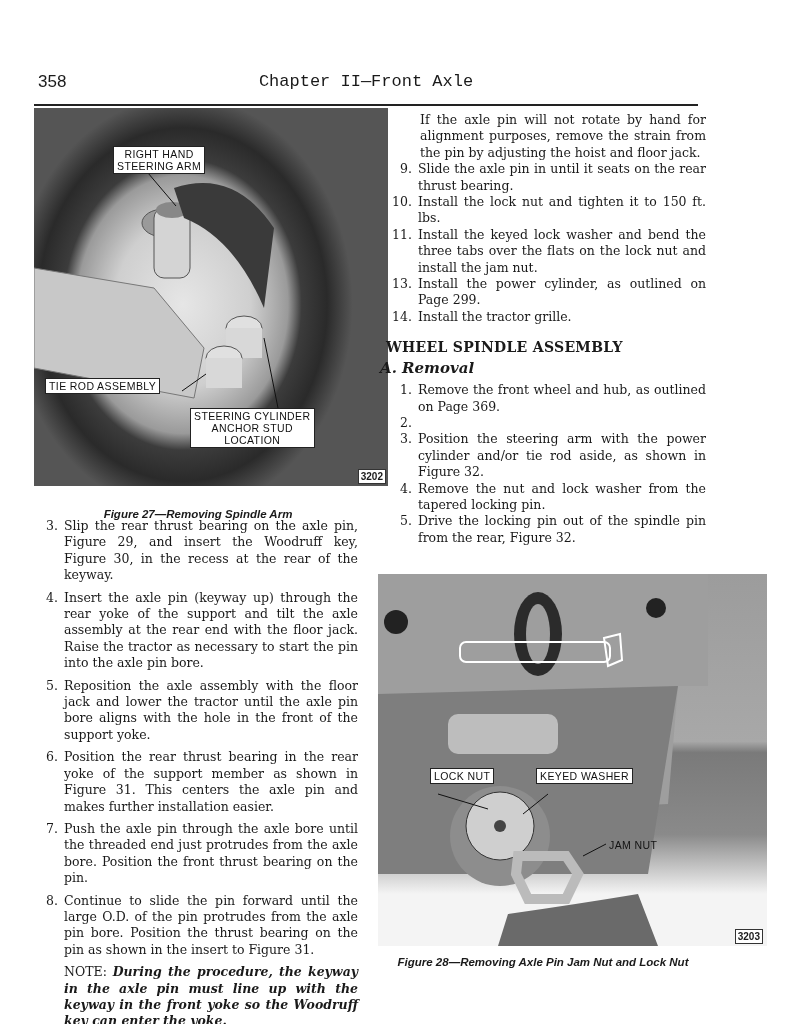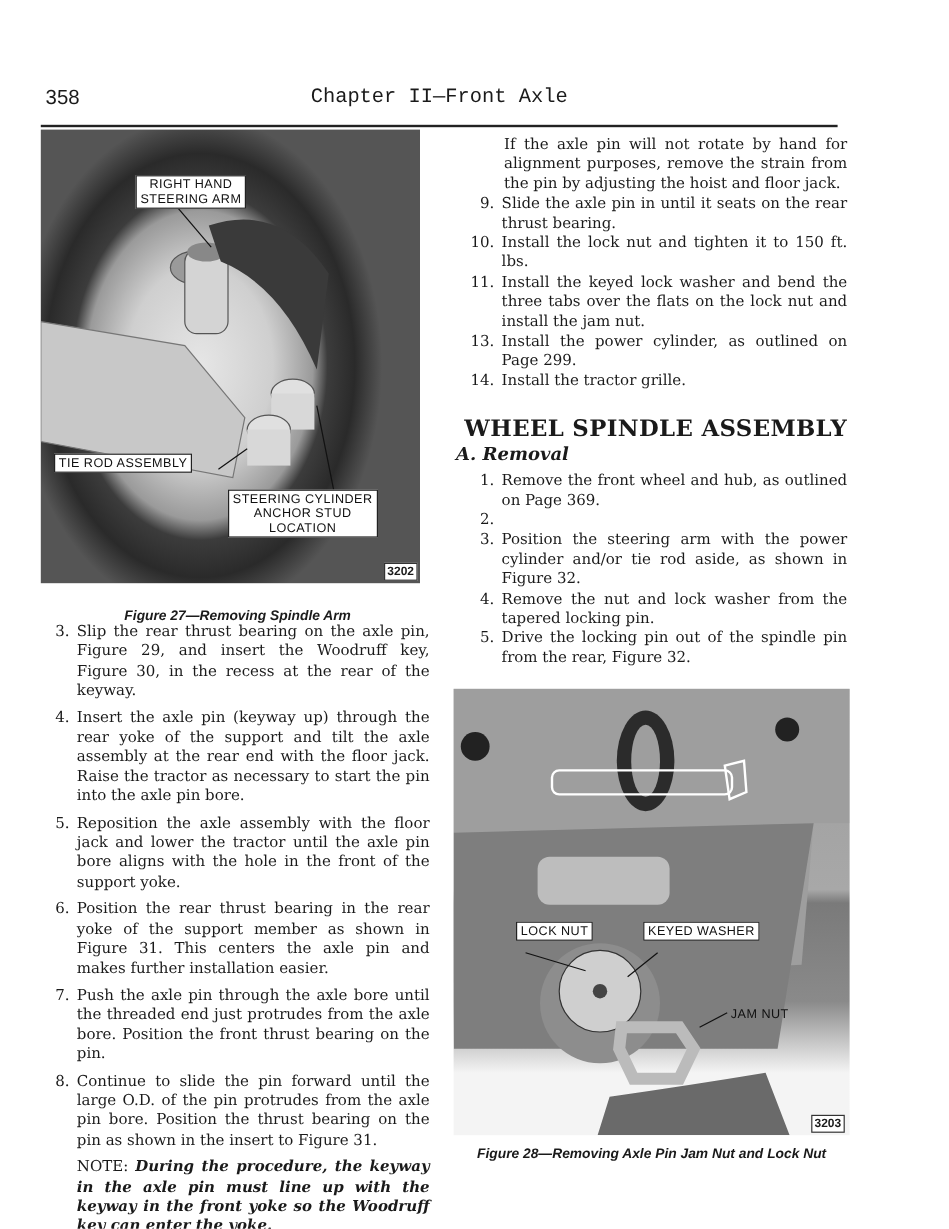--- a/index.html
+++ b/index.html
@@ -17,28 +17,28 @@
   .item { display:flex; margin-bottom:6px; }
   .item .num { width:22px; flex:0 0 22px; text-align:right; padding-right:6px; }
   .item .txt { flex:1; }
   .right-items .item { margin-bottom:0; }
   .right-items .item .num { width:26px; flex:0 0 26px; }
   .cont { padding-left:34px; }
   .note { padding-left:28px; margin-top:6px; }
   .note .lbl { font-weight:normal; }
   .note .it { font-style:italic; font-weight:bold; }
 
-  .sec-title { text-align:right; font-weight:bold; font-size:19px; margin:24px 0 4px 0; letter-spacing:0.3px; }
+  .sec-title { text-align:left; font-weight:bold; font-size:14px; margin:14px 0 4px 0; letter-spacing:0.3px; }
   .sub-title { font-weight:bold; font-size:15px; margin:2px 0 6px -6px;font-style:italic; }
   .removal .item { margin-bottom:0; }
 
   .figure { position:absolute; overflow:hidden; }
-  .fig1 { left:34px; top:108px; width:316px; height:378px;
+  .fig1 { left:34px; top:108px; width:354px; height:378px;
           background: radial-gradient(ellipse 48% 55% at 42% 52%, #e6e6e6 0%, #cfcfcf 40%, #9a9a9a 62%, #3c3c3c 70%, #2a2a2a 85%, #555 100%); }
-  .fig2 { left:378px; top:574px; width:330px; height:372px;
+  .fig2 { left:378px; top:574px; width:389px; height:372px;
           background: linear-gradient(180deg, #9c9c9c 0%, #a8a8a8 45%, #7a7a7a 48%, #8a8a8a 70%, #f4f4f4 86%, #f4f4f4 100%); }
   .label-box { position:absolute; background:#fff; border:1px solid #222; font-family:"Liberation Sans", sans-serif;
                font-size:10.5px; line-height:12px; padding:1px 3px; text-align:center; color:#111; letter-spacing:0.4px; }
   .figno { position:absolute; background:#fff; font-family:"Liberation Sans", sans-serif; font-weight:bold; font-size:10px;
            padding:1px 2px; border:1px solid #333; }
   .caption { position:absolute; font-family:"Liberation Sans", sans-serif; font-style:italic; font-weight:bold; font-size:11.5px; text-align:center; }
   .cap1 { left:34px; top:508px; width:328px; }
   .cap2 { left:378px; top:956px; width:330px; }
 </style>
 </head>

